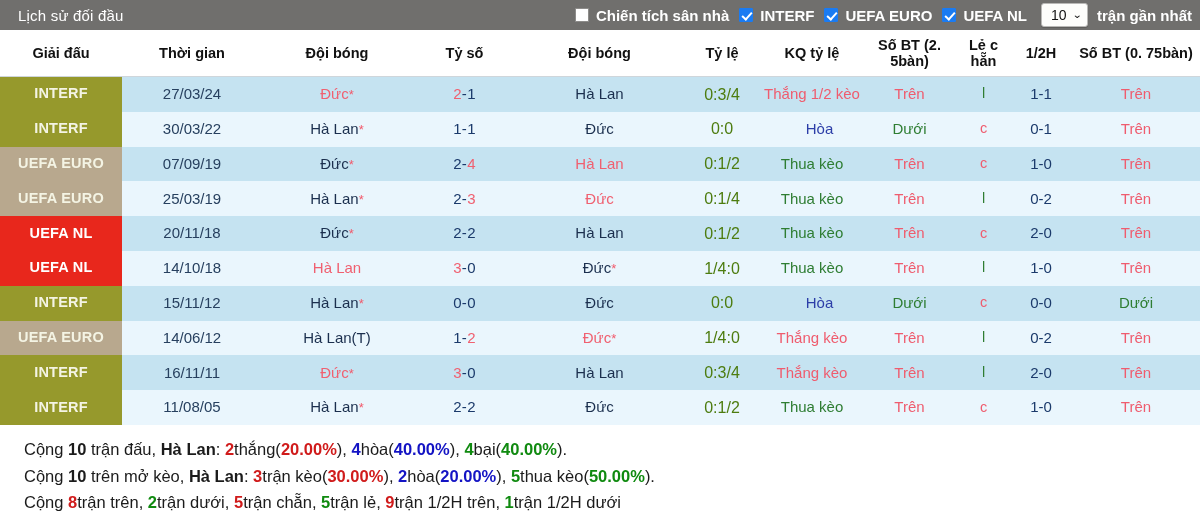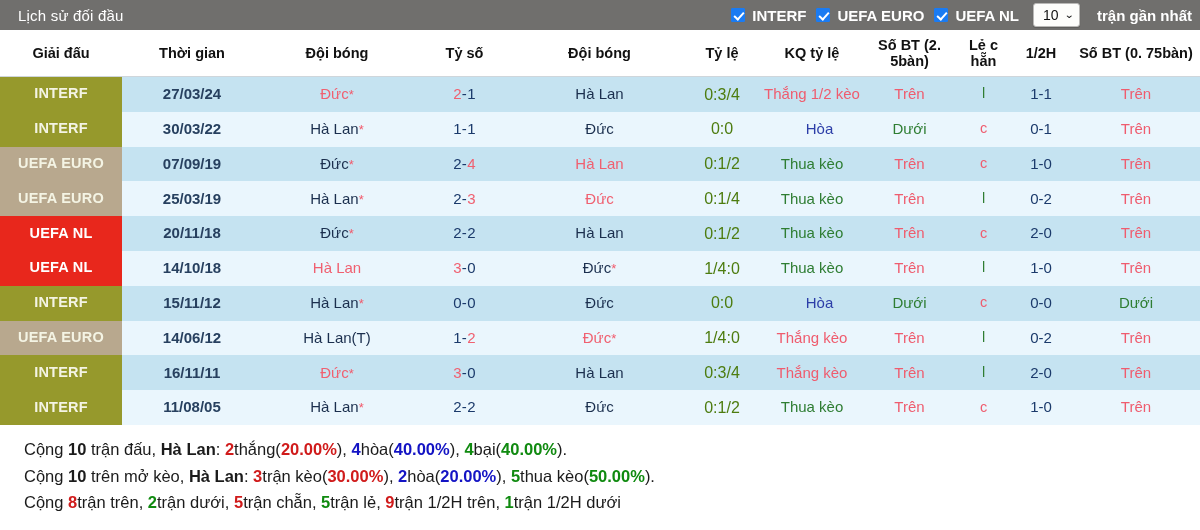--- a/index.html
+++ b/index.html
@@ -34,21 +34,21 @@
     border:solid #ffffff;border-width:0 2px 2px 0;transform:rotate(42deg);
   }
   .filter-label{font-weight:bold;font-size:15px;white-space:nowrap;}
   .sel{
     display:inline-flex;align-items:center;justify-content:center;gap:6px;
     background:#fdfdfb;color:#111;border:1px solid #b9b8b6;border-radius:3px;
     height:22px;padding:0 6px 0 9px;font-size:14px;margin:0 9px 0 4px;
     box-shadow:0 1px 1px rgba(0,0,0,.18);
   }
   .sel .chev{font-size:10px;line-height:1;transform:scaleX(1.25);}
-  .topbar-tail{font-weight:bold;font-size:15px;white-space:nowrap;margin-left:8px;}
+  .topbar-tail{font-weight:bold;font-size:15px;white-space:nowrap;}
 
   
   table.hist{
     border-collapse:collapse;width:1200px;table-layout:fixed;
     font-size:15px;
   }
   table.hist th{
     background:#ffffff;color:#111111;font-weight:bold;font-size:14.5px;
     height:42px;padding:2px 2px;line-height:1.12;vertical-align:middle;
     border-bottom:1px solid #cfd6db;
@@ -68,21 +68,21 @@
   td.lg-nl{background:#e8271c !important;color:#ffffff !important;}
 
   .dark{color:#1b2f4e;}
   .red{color:#f06070;}
   .blue{color:#2c3ea8;margin-left:15px;}
   .navy{color:#1b3a6b;}
   .green{color:#2e7d32;}
   .pinkred{color:#ef5c6e;}
   .star{color:#f2596b;font-size:13px;vertical-align:baseline;}
 
-  td.date{color:#27405f;text-align:center;font-size:15px;font-weight:bold;}
+  td.date{color:#27405f;text-align:center;font-size:15px;}
   td.team{font-size:15px;color:#222222;}
   td.score{font-size:15px;font-weight:normal;letter-spacing:.3px;}
   td.odds{color:#4d7c0f;font-size:16px;}
   td.kq{font-size:15px;white-space:normal;line-height:1.05;padding:0 4px;}
   td.ou{font-size:15px;}
   td.oe{font-size:14.5px;}
   td.hh{color:#1b3a6b;font-size:15px;}
 
   
   .summary{
@@ -96,20 +96,24 @@
 </style>
 </head>
 <body>
 
 <div class="wrap">
 
   <div class="topbar">
     <span class="topbar-title">Lịch sử đối đầu</span>
     <div class="topbar-right">
 
+      <div class="filter">
+        <span class="cbox"></span>
+        <span class="filter-label">Chiến tích sân nhà</span>
+      </div>
 
       <div class="filter">
         <span class="cbox checked"></span>
         <span class="filter-label">INTERF</span>
       </div>
 
       <div class="filter">
         <span class="cbox checked"></span>
         <span class="filter-label">UEFA EURO</span>
       </div>

